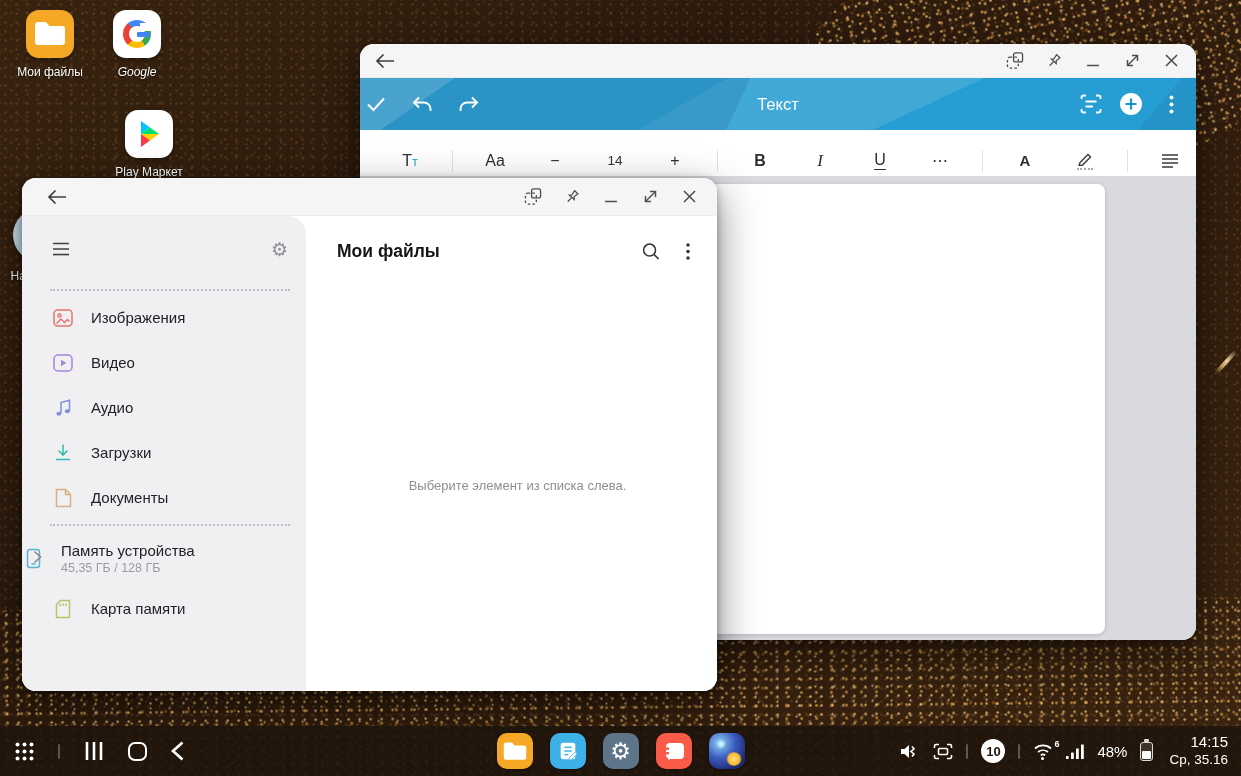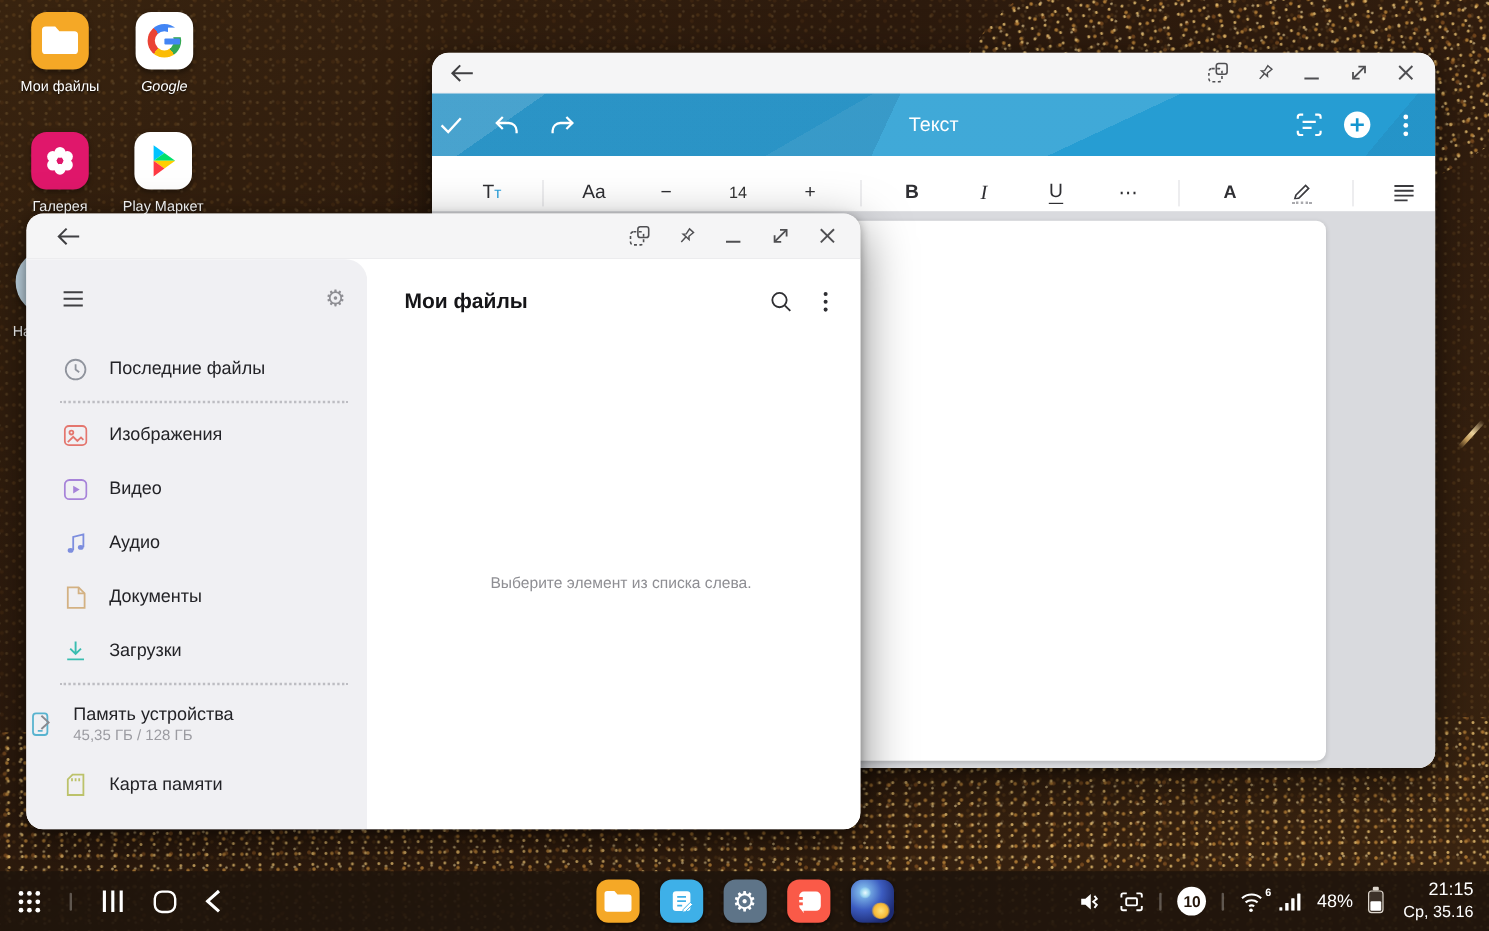--- a/index.html
+++ b/index.html
@@ -153,38 +153,22 @@
       <div class="gwrap">
           <div class="gring"></div>
           <div class="ghole"></div>
           <div class="gnotch"></div>
           <div class="gbar"></div>
         </div>
     </div>
     <div class="lbl">Google</div>
   </div>
 
-  <div class="dicon" style="left:5px;top:110px;">
-    <div class="art art-gallery">
-      <svg width="30" height="30" viewBox="0 0 30 30">
-        <g fill="#fff">
-          <circle cx="15" cy="8" r="4.6"></circle>
-            <circle cx="21.1" cy="11.5" r="4.6"></circle>
-            <circle cx="21.1" cy="18.5" r="4.6"></circle>
-          <circle cx="15" cy="22" r="4.6"></circle>
-            <circle cx="8.9" cy="18.5" r="4.6"></circle>
-            <circle cx="8.9" cy="11.5" r="4.6"></circle>
-        </g>
-          <circle cx="15" cy="15" r="2.6" fill="#e0176b"></circle>
-      </svg>
-    </div>
-    <div class="lbl">Галерея</div>
-  </div>
-
-  <div class="dicon" style="left:91px;top:110px;">
+
+  <div class="dicon" style="left:104px;top:110px;">
     <div class="art art-white">
       <svg width="48" height="48" viewBox="0 0 48 48">
         <polygon points="16,11 25,17.5 16,24" fill="#00c3ff"></polygon>
         <polygon points="25,17.5 34,24 16,24" fill="#00e06c"></polygon>
         <polygon points="16,24 34,24 25,30.5" fill="#ffcf00"></polygon>
         <polygon points="16,24 25,30.5 16,37" fill="#ff3a44"></polygon>
       </svg>
     </div>
     <div class="lbl">Play Маркет</div>
   </div>
@@ -432,29 +416,20 @@
           <div class="hamburger">
             <svg width="18" height="14" viewBox="0 0 18 14" stroke="#3f3f42" stroke-width="1.7">
                 <line x1="1" y1="1.5" x2="17" y2="1.5"></line>
                 <line x1="1" y1="7" x2="17" y2="7"></line>
                 <line x1="1" y1="12.5" x2="17" y2="12.5"></line>
               </svg>
           </div>
           <div class="gearbtn">⚙</div>
         </div>
 
-        <div class="sitem">
-          <span class="sic">
-            <svg width="20" height="20" viewBox="0 0 20 20" fill="none" stroke="#90949d" stroke-width="1.5">
-                <circle cx="10" cy="10" r="8.2"></circle>
-                <path d="M10 5.5V10l3 2.2"></path>
-              </svg>
-          </span>
-          <span>Последние файлы</span>
-        </div>
         <div class="sdivider"></div>
 
         <div class="sitem">
           <span class="sic">
             <svg width="20" height="18" viewBox="0 0 20 18" fill="none" stroke="#e4766e" stroke-width="1.5">
                 <rect x="1" y="1" width="18" height="16" rx="3.5"></rect>
                 <circle cx="6.5" cy="6.5" r="1.6"></circle>
                 <path d="M3.5 14.5 8 10l3.5 3.5 3-3 2 2"></path>
               </svg>
           </span>
@@ -477,36 +452,36 @@
                 <path d="M8 15.5V4.5l8.5-2.2V13"></path>
                 <ellipse cx="5.8" cy="15.7" rx="2.4" ry="2" fill="#7d8ede" stroke="none"></ellipse>
                 <ellipse cx="14.3" cy="13.2" rx="2.4" ry="2" fill="#7d8ede" stroke="none"></ellipse>
               </svg>
           </span>
           <span>Аудио</span>
         </div>
 
         <div class="sitem">
           <span class="sic">
+            <svg width="18" height="19" viewBox="0 0 18 19" fill="none" stroke="#3abdb0" stroke-width="1.6">
+                <path d="M9 1.5v10M4.5 7.5 9 12l4.5-4.5"></path>
+                <line x1="2" y1="16.5" x2="16" y2="16.5"></line>
+              </svg>
+          </span>
+          <span>Загрузки</span>
+        </div>
+
+        <div class="sitem">
+          <span class="sic">
             <svg width="17" height="20" viewBox="0 0 17 20" fill="none" stroke="#d3b182" stroke-width="1.5">
                 <path d="M1.5 1.5h9l5 5v12h-14z"></path>
                 <path d="M10.5 1.5v5h5"></path>
               </svg>
           </span>
           <span>Документы</span>
-        </div>
-
-        <div class="sitem">
-          <span class="sic">
-            <svg width="18" height="19" viewBox="0 0 18 19" fill="none" stroke="#3abdb0" stroke-width="1.6">
-                <path d="M9 1.5v10M4.5 7.5 9 12l4.5-4.5"></path>
-                <line x1="2" y1="16.5" x2="16" y2="16.5"></line>
-              </svg>
-          </span>
-          <span>Загрузки</span>
         </div>
 
         <div class="sdivider"></div>
 
         <div class="sitem-storage">
           <span class="chev">
             <svg width="9" height="14" viewBox="0 0 9 14" fill="none" stroke="#8a8a8f" stroke-width="1.6">
                 <path d="M1.5 1.5 7.5 7l-6 5.5"></path>
               </svg>
           </span>
@@ -660,19 +635,19 @@
               <rect x="10" y="4.5" width="2.8" height="10.5" rx=".5"></rect>
               <rect x="15" y="0.5" width="2.8" height="14.5" rx=".5"></rect>
             </g>
           </svg>
       </div>
       <div class="pct">48%</div>
       <div class="batt">
           <span class="fill"></span>
         </div>
       <div class="clockblk">
-        <div class="t">21:15</div>
+        <div class="t">14:15</div>
         <div class="d">Ср, 35.16</div>
       </div>
     </div>
   </div>
 
 </div>
 
 </body></html>

